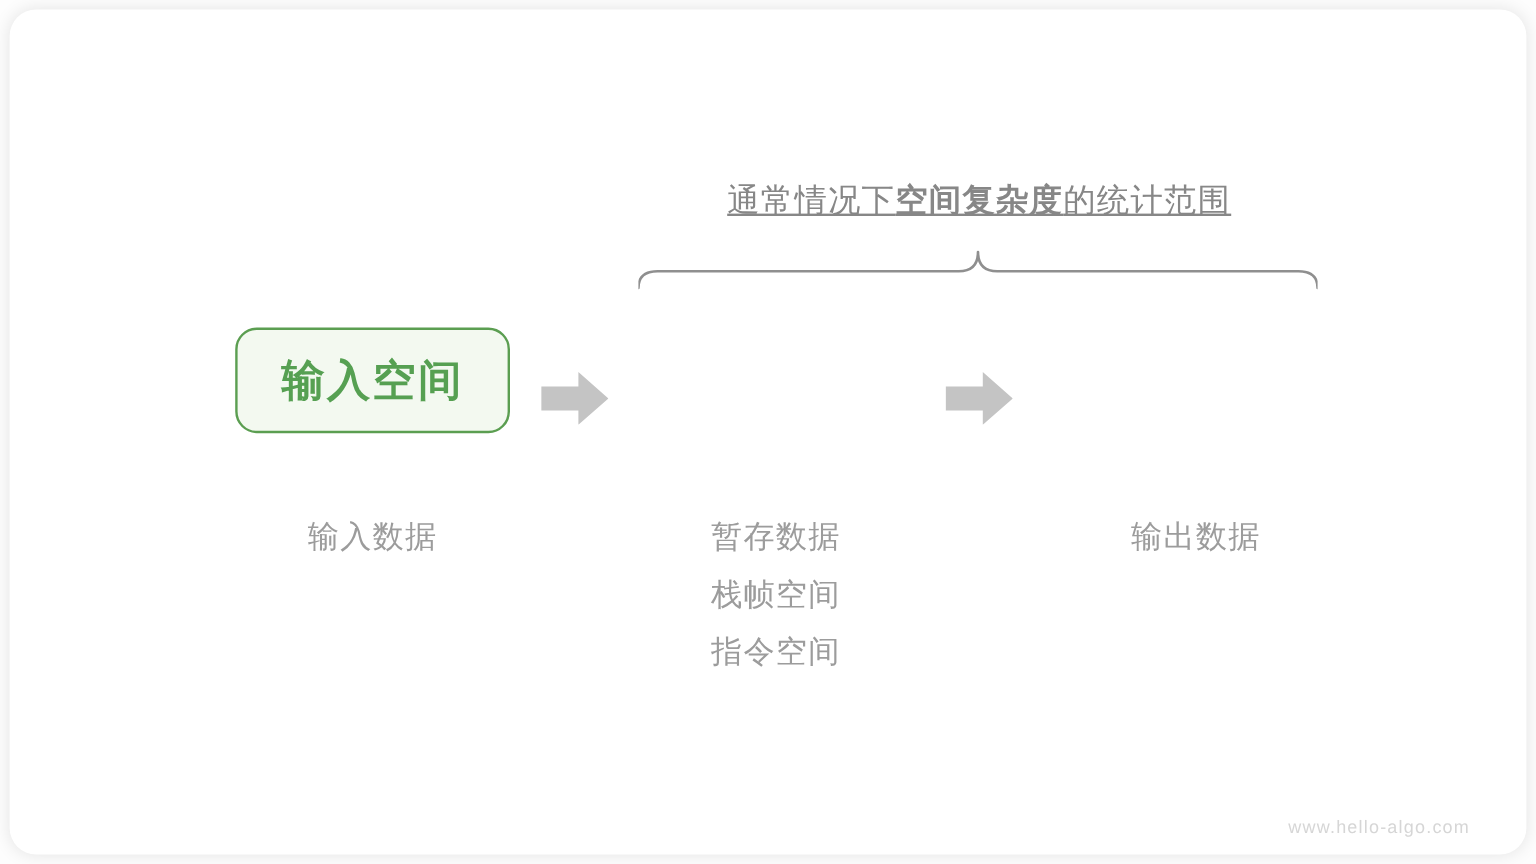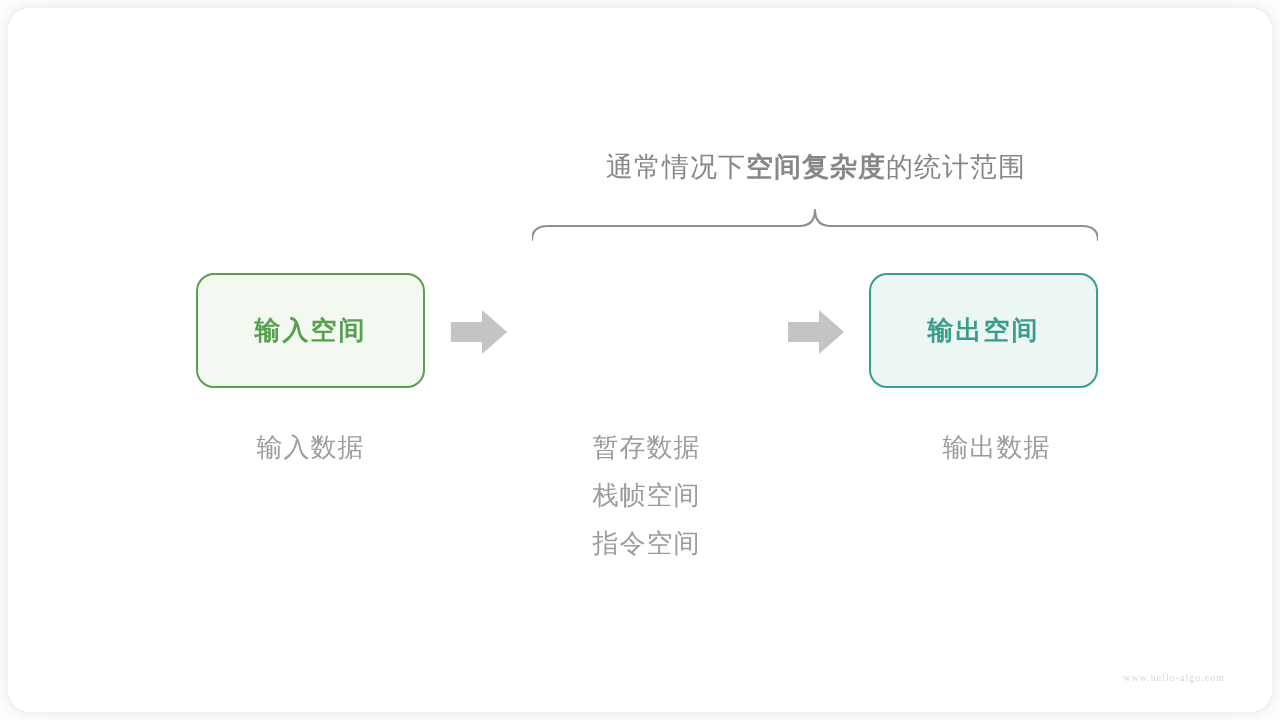--- a/index.html
+++ b/index.html
@@ -19,44 +19,45 @@
   }
   .title {
     position: absolute;
     left: 520px; top: 141px;
     width: 576px;
     text-align: center;
     font-size: 27px;
     color: var(--title-text);
     letter-spacing: 1px;
     white-space: nowrap;
+    text-decoration: underline;
   }
   .title b { font-weight: bold; }
   .brace {
     position: absolute;
     left: 524px; top: 198px;
     width: 566px; height: 38px;
   }
   .brace path {
     fill: none;
     stroke: var(--brace);
     stroke-width: 2.2;
     stroke-linecap: round;
     stroke-linejoin: round;
   }
   .box {
     position: absolute;
     top: 265px;
-    width: 229px; height: 115px;
+    width: 229px; height: 88px;
     border-radius: 18px;
     border: 2.5px solid;
     display: flex;
     align-items: center;
     justify-content: center;
-    font-size: 26px;
+    font-size: 36px;
     font-weight: bold;
     letter-spacing: 2px;
   }
   .box.green { left: 188px; border-color: var(--green-border); background: var(--green-fill); color: var(--green-text); }
   .box.blue  { left: 524px; border-color: var(--blue-border);  background: var(--blue-fill);  color: var(--blue-text); }
   .box.teal  { left: 861px; border-color: var(--teal-border);  background: var(--teal-fill);  color: var(--teal-text); }
   .arrow {
     position: absolute;
     top: 302px;
     width: 56px; height: 44px;
@@ -72,23 +73,23 @@
     font-size: 26px;
     color: var(--note-text);
     letter-spacing: 1px;
   }
   .notes .note-line { height: 48px; line-height: 30px; }
   .notes.n1 { left: 188px; }
   .notes.n2 { left: 524px; }
   .notes.n3 { left: 874px; }
   .watermark {
     position: absolute;
-    right: 47px; bottom: 29px;
-    font-family: Liberation Serif, serif;
-    font-size: 10px;
+    right: 47px; bottom: 14px;
+    font-family: Liberation Sans, sans-serif;
+    font-size: 15px;
     color: var(--watermark);
     letter-spacing: 1px;
   }
 </style>
 </head>
 <body>
 
 <div class="card">
 
   <div class="title"><span>通常情况下</span><b>空间复杂度</b><span>的统计范围</span></div>
@@ -103,23 +104,20 @@
 
   <svg class="arrow a1" viewBox="0 0 56 44" aria-hidden="true">
     <polygon points="0,12 31,12 31,0 56,22 31,44 31,32 0,32"></polygon>
   </svg>
 
 
   <svg class="arrow a2" viewBox="0 0 56 44" aria-hidden="true">
     <polygon points="0,12 31,12 31,0 56,22 31,44 31,32 0,32"></polygon>
   </svg>
 
-  <div class="box teal">
-    <span>输出空间</span>
-  </div>
 
   <div class="notes n2">
     <div class="note-line">暂存数据</div>
     <div class="note-line">栈帧空间</div>
     <div class="note-line">指令空间</div>
   </div>
 
   <div class="notes n1">
     <div class="note-line">输入数据</div>
   </div>

